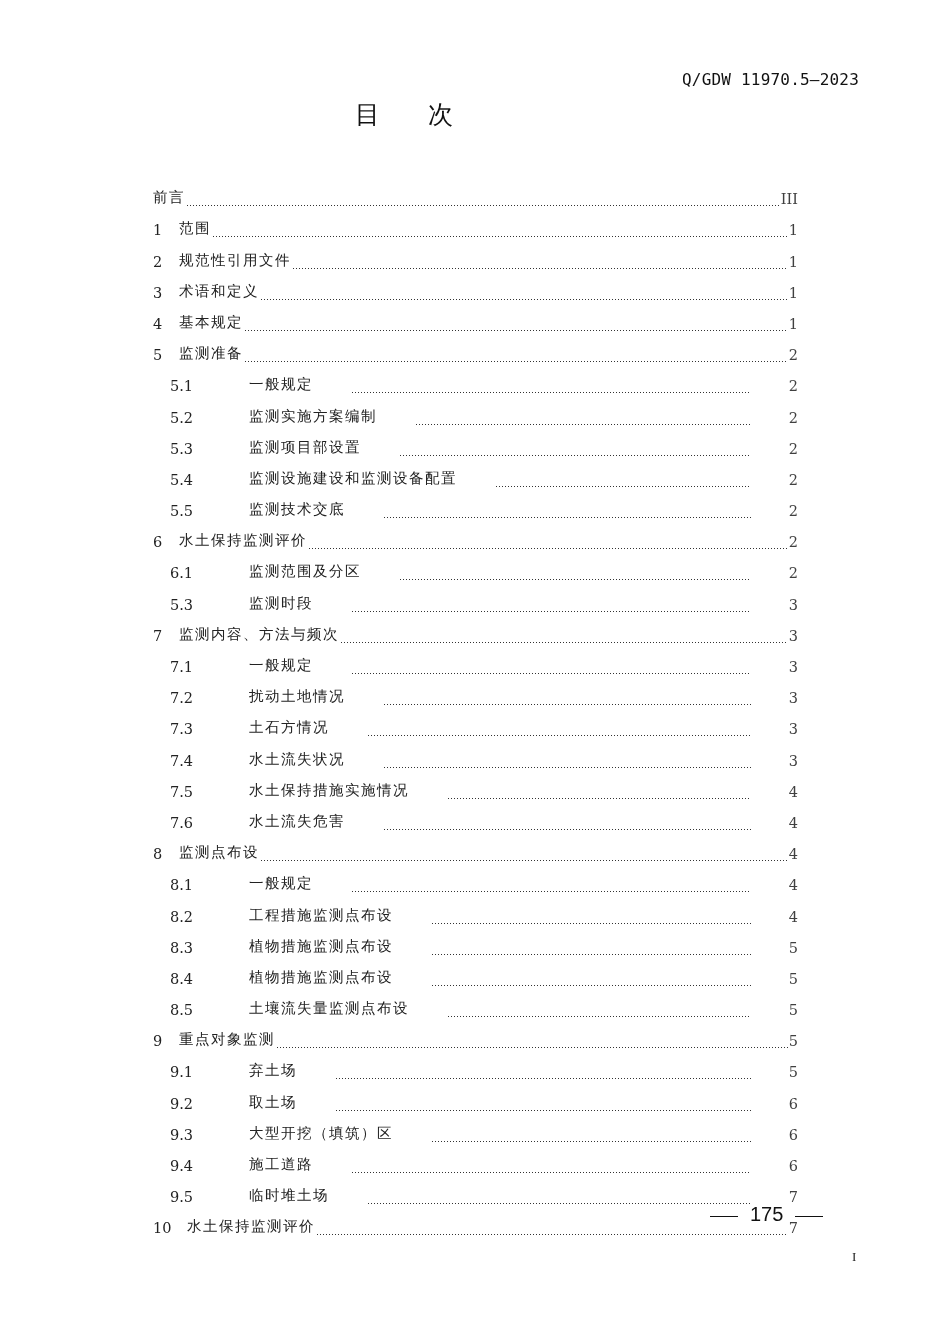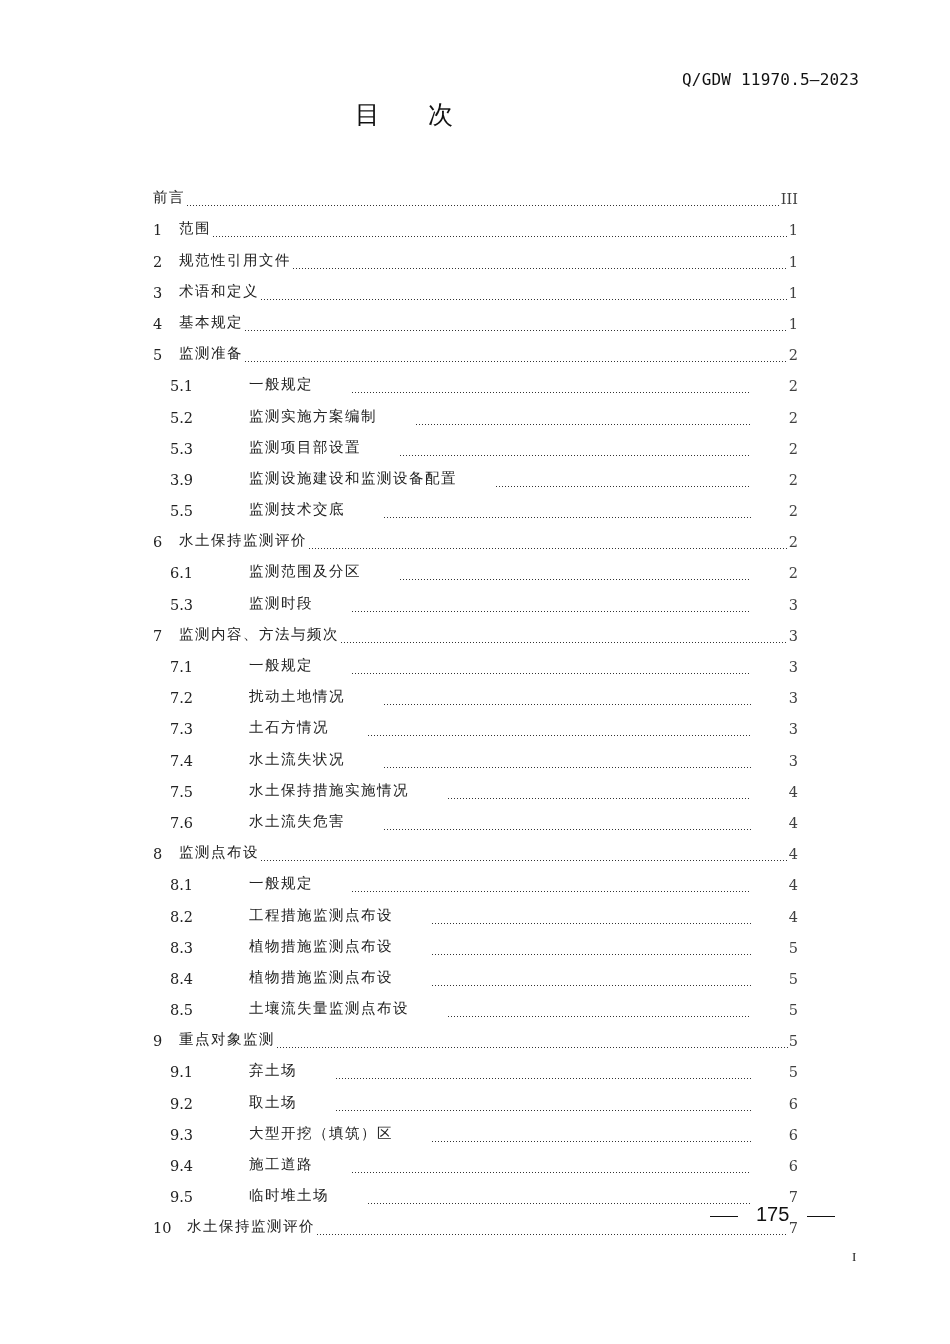--- a/index.html
+++ b/index.html
@@ -11,21 +11,21 @@
   .toc { position:absolute; top:176px; left:153px; width:645px; font-family:"DejaVu Serif","Liberation Serif",serif; font-size:14.5px; }
   .row { position:relative; height:31.2px; display:flex; align-items:flex-end; }
   .row.l2 { padding-left:17px;gap:37px; }
   .num { flex:none; color:#222; }
   .row.l1 .num { width:26px; }
   .row.l1.wide .num { width:34px; }
   .row.l2 .num { width:42px; }
   .label { flex:none; letter-spacing:1.5px; color:#222; white-space:nowrap; }
   .dots { flex:1 1 auto; margin:0 1px; height:14px; background-image:radial-gradient(circle, #333 0.7px, transparent 0.9px); background-size:3px 3px; background-repeat:repeat-x; background-position:0 11px; }
   .page { flex:none; color:#404040; }
-  .footer-num { position:absolute; top:1203px; left:710px; font-family:"Liberation Sans","DejaVu Sans",sans-serif; font-size:20px; color:#111; display:flex; align-items:center; gap:18px; }
+  .footer-num { position:absolute; top:1203px; left:710px; font-family:"Liberation Sans","DejaVu Sans",sans-serif; font-size:20px; color:#111; display:flex; align-items:center; gap:12px; }
   .footer-num .dash { display:inline-block; width:28px; height:1.3px; background:#111; margin-top:4px; }
   .roman-page { position:absolute; top:1249px; left:852px; font-family:"Liberation Serif","DejaVu Serif",serif; font-size:13px; color:#222; }
 </style>
 </head>
 <body>
 
 <div class="std-code">Q/GDW 11970.5—2023</div>
 
 <div class="title">
   <span>目</span><span class="gap"></span><span>次</span>
@@ -79,21 +79,21 @@
       <span class="dots"></span>
       <span class="page">2</span>
     </div>
     <div class="row l2">
       <span class="num">5.3</span>
       <span class="label">监测项目部设置</span>
       <span class="dots"></span>
       <span class="page">2</span>
     </div>
     <div class="row l2">
-      <span class="num">3.9</span>
+      <span class="num">5.4</span>
       <span class="label">监测设施建设和监测设备配置</span>
       <span class="dots"></span>
       <span class="page">2</span>
     </div>
     <div class="row l2">
       <span class="num">5.5</span>
       <span class="label">监测技术交底</span>
       <span class="dots"></span>
       <span class="page">2</span>
     </div>

